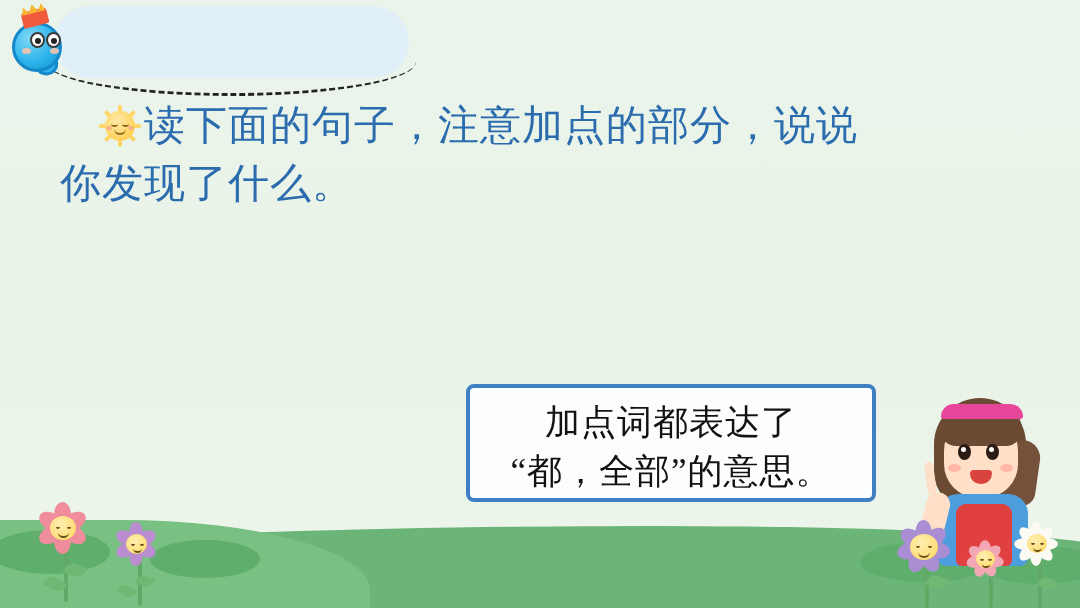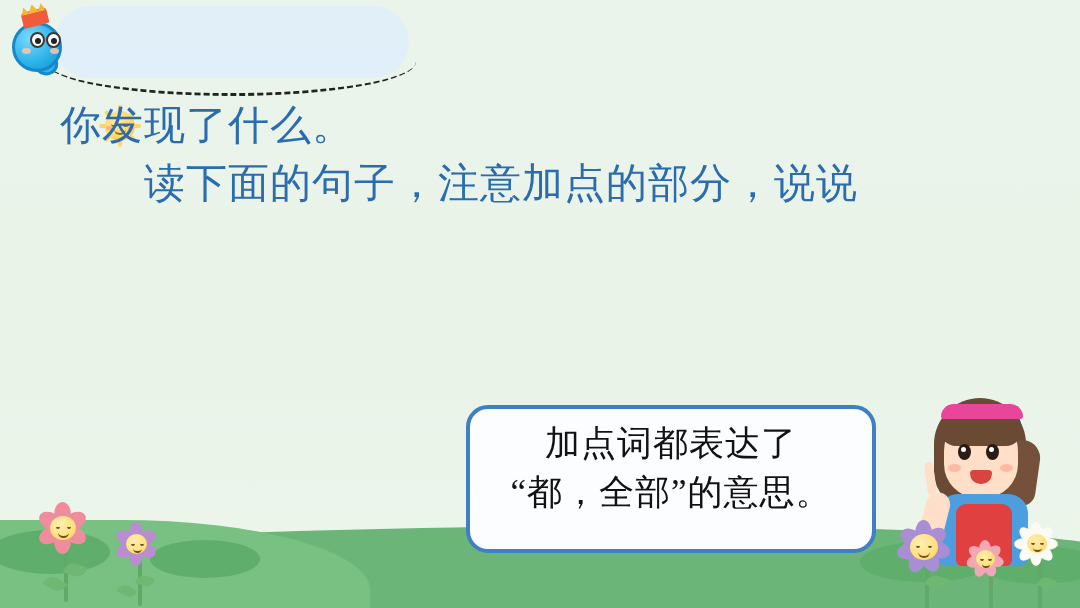--- a/index.html
+++ b/index.html
@@ -278,26 +278,26 @@
     background-image: radial-gradient(circle at 50% 50%, #e8201c 0 4.2px, rgba(232,32,28,0) 5.2px);
     background-size: 40px 11px;
     background-repeat: repeat-x;
     background-position: 0 0;
   }
 
   
   .bubble {
     position: absolute;
     left: 466px;
-    top: 405px;
+    top: 384px;
     width: 410px;
-    height: 148px;
+    height: 118px;
     background: #fcfdff;
     border: 4px solid #3f7fc4;
-    border-radius: 22px;
+    border-radius: 8px;
     box-sizing: border-box;
   }
   .bubble-text {
     position: absolute;
     left: 0;
     right: 0;
     top: 10px;
     text-align: center;
     font-family: "Liberation Serif", "DejaVu Serif", serif;
     font-size: 35px;
@@ -518,22 +518,22 @@
     <div class="ray" style="transform:rotate(315deg)"></div>
     <div class="disc"></div>
     <div class="eye l"></div>
     <div class="eye r"></div>
     <div class="blush l"></div>
     <div class="blush r"></div>
     <div class="smile"></div>
   </div>
 
   <div class="instruction">
+    <div><span class="indent"></span><span>读下面的句子，注意加点的部分，说说</span></div>
     <div>你发现了什么。</div>
-    <div><span class="indent"></span><span>读下面的句子，注意加点的部分，说说</span></div>
   </div>
 
   <div class="sentence">
   </div>
 
   <div class="bubble">
     <div class="bubble-text">
       <div>加点词都表达了</div>
       <div>“都，全部”的意思。</div>
     </div>

